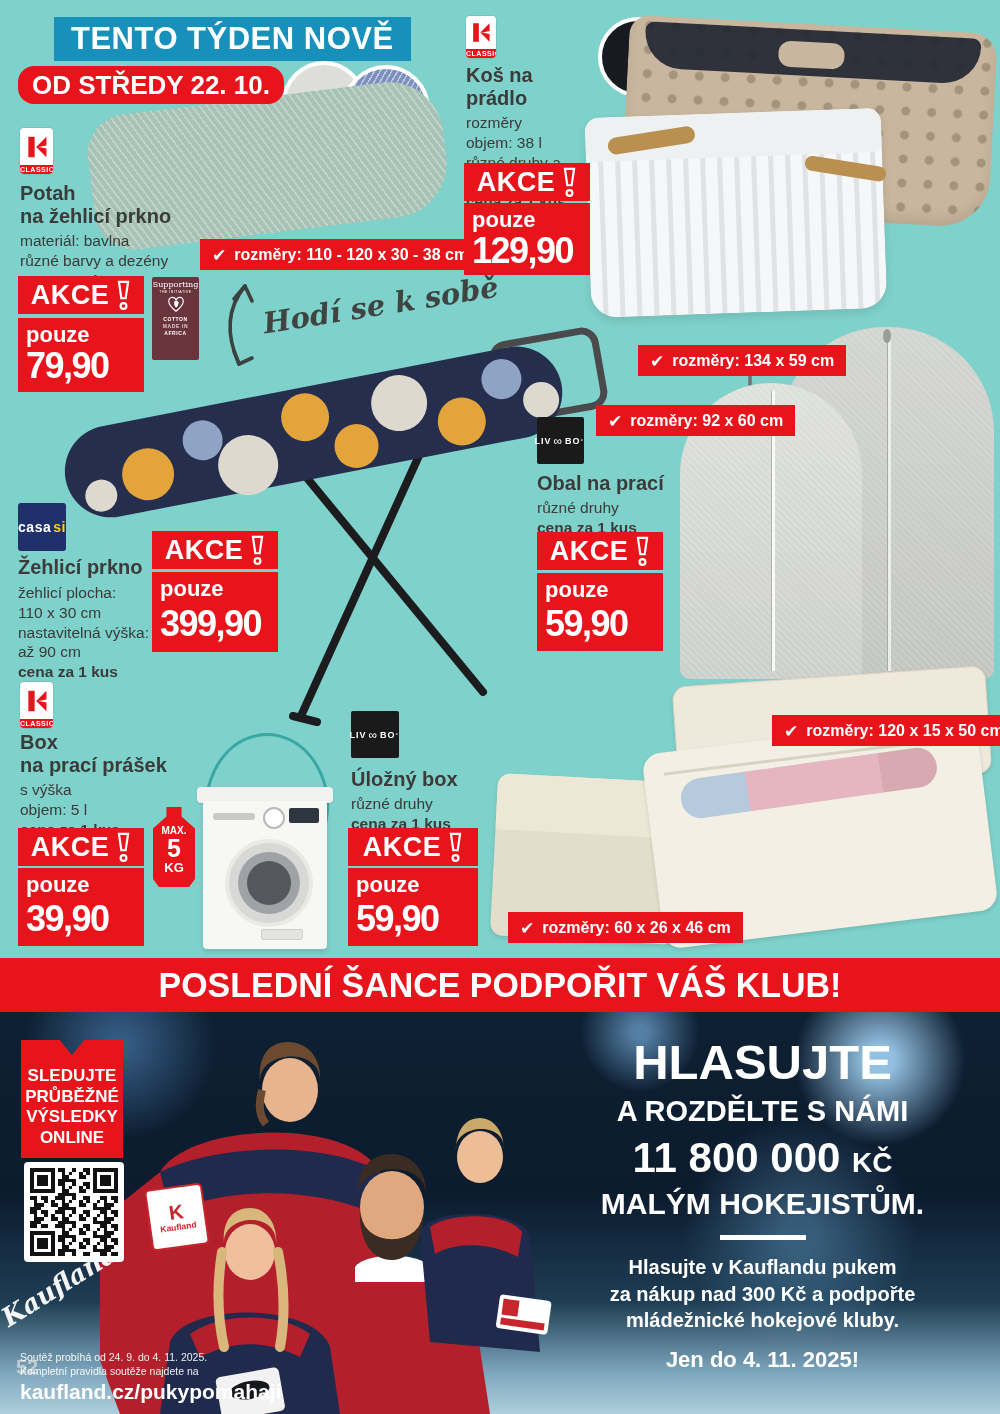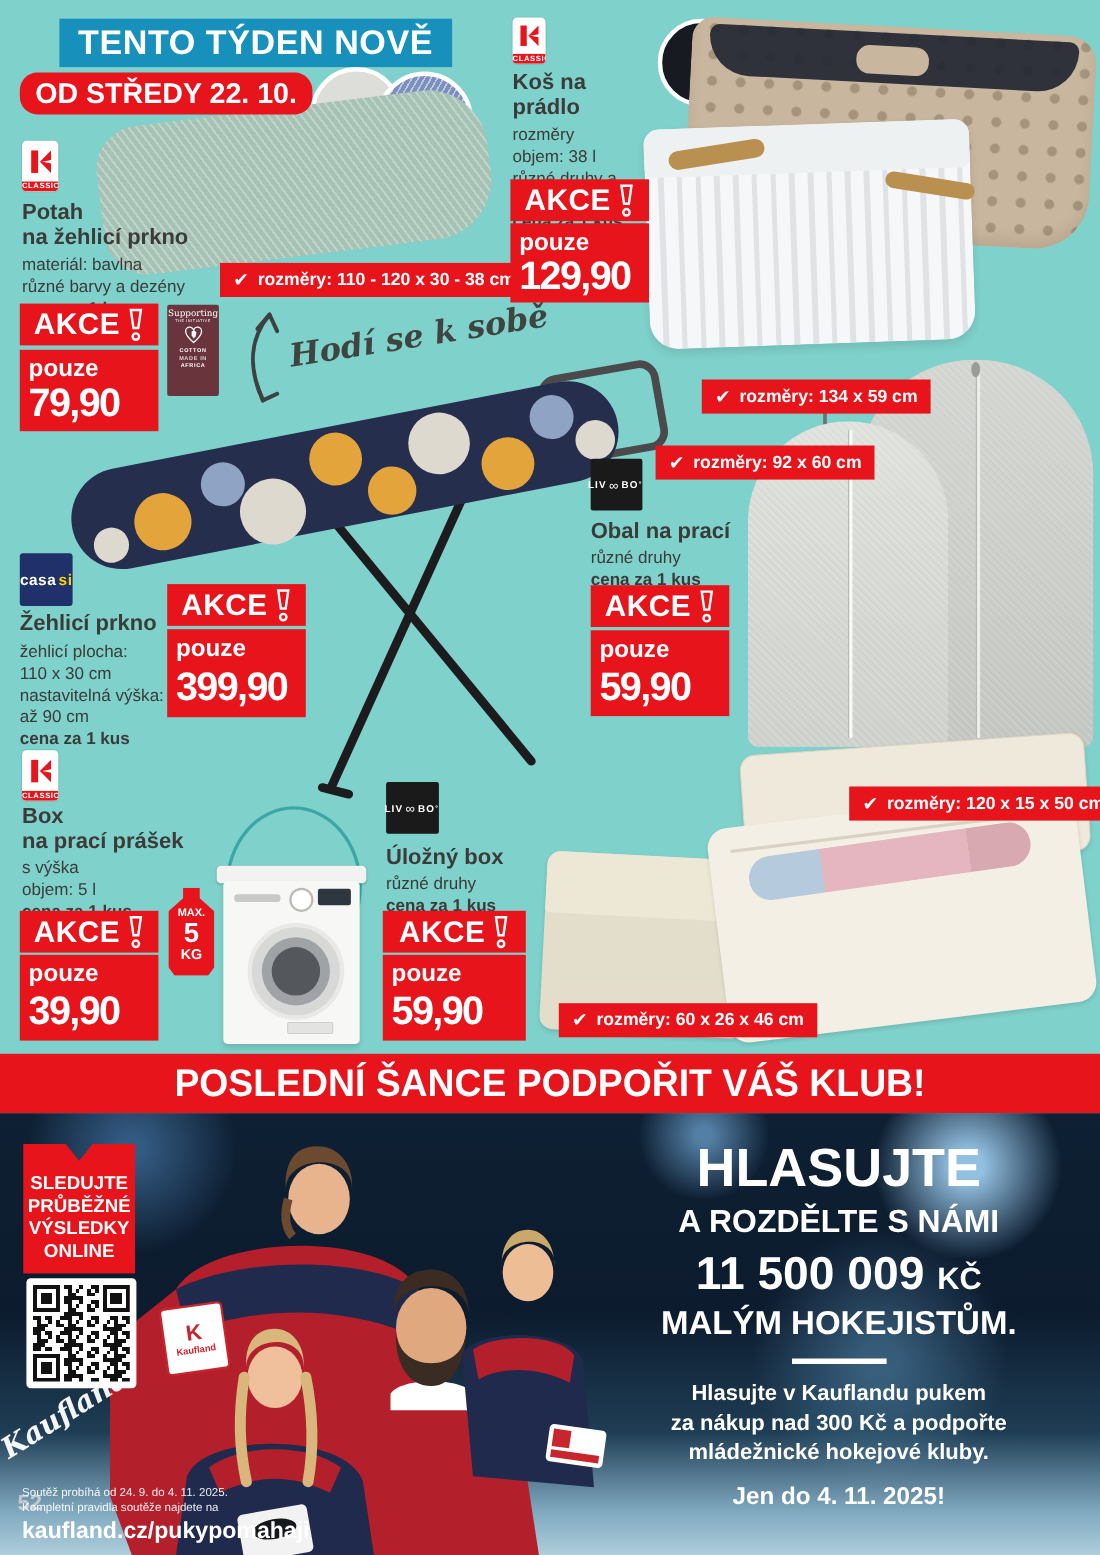--- a/index.html
+++ b/index.html
@@ -714,21 +714,21 @@
           <rect x="24" y="17" width="1" height="1" fill="#111"></rect>
           <rect x="24" y="20" width="1" height="1" fill="#111"></rect>
           <rect x="24" y="21" width="1" height="1" fill="#111"></rect>
           <rect x="24" y="24" width="1" height="1" fill="#111"></rect>
         </svg>
     </div>
 
     <div class="p hlas" style="left:545px;top:26px;width:435px;">
       <div class="h1">HLASUJTE</div>
       <div class="h2">A ROZDĚLTE S NÁMI</div>
-      <div class="h3"><span>11 500 009</span> <span class="cur">KČ</span></div>
+      <div class="h3"><span>11 800 000</span> <span class="cur">KČ</span></div>
       <div class="h4">MALÝM HOKEJISTŮM.</div>
       <div class="divider"></div>
       <div class="body">
         <div>Hlasujte v Kauflandu pukem</div>
         <div>za nákup nad 300 Kč a podpořte</div>
         <div>mládežnické hokejové kluby.</div>
       </div>
       <div class="deadline">Jen do 4. 11. 2025!</div>
     </div>
 

